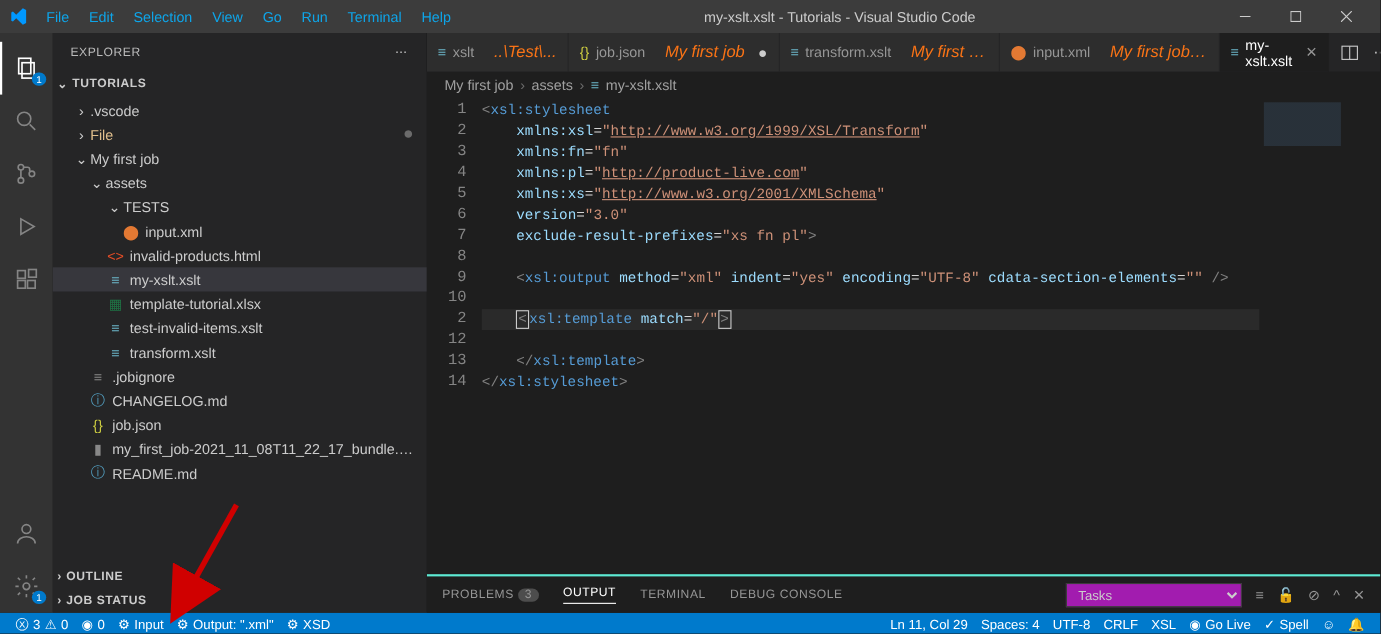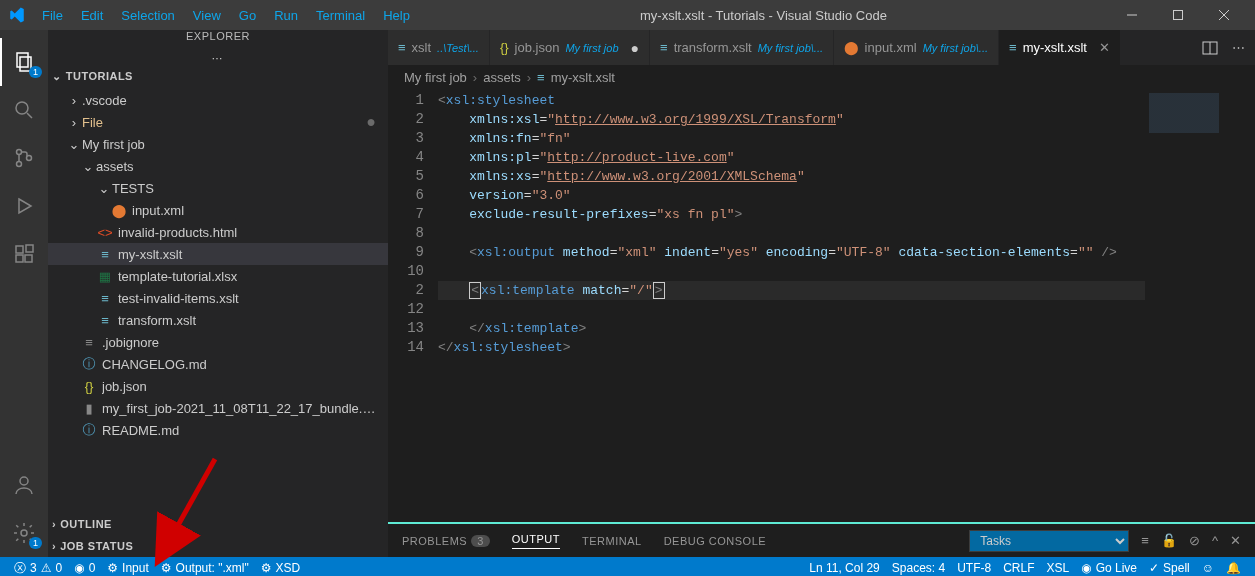--- a/index.html
+++ b/index.html
@@ -20,21 +20,21 @@
 
 .activitybar { width: 48px; background: #333333; display: flex; flex-direction: column; align-items: center; padding-top: 8px; }
 .activitybar .act-item { width: 48px; height: 48px; display: flex; align-items: center; justify-content: center; color: #858585; position: relative; }
 .activitybar .act-item.active { color: #ffffff; }
 .activitybar .act-item.active::before { content: ""; position: absolute; left: 0; top: 0; bottom: 0; width: 2px; background: #ffffff; }
 .activitybar .badge { position: absolute; bottom: 8px; right: 6px; background: #007acc; color: #fff; border-radius: 8px; font-size: 9px; padding: 0 4px; line-height: 12px; min-width: 12px; text-align: center; }
 .activitybar .spacer { flex: 1; }
 
 
 .sidebar { width: 340px; background: #252526; display: flex; flex-direction: column; }
-.sidebar-header { height: 35px; display: flex; align-items: center; justify-content: space-between; padding: 0 16px; color: #bbbbbb; font-size: 11px; letter-spacing: 0.5px; flex-direction: column; }
+.sidebar-header { height: 35px; display: flex; align-items: center; justify-content: space-between; padding: 0 16px; color: #bbbbbb; font-size: 11px; letter-spacing: 0.5px; }
 .sidebar .ell { color: #cccccc; letter-spacing: 2px; }
 .section-hdr { height: 22px; display: flex; align-items: center; padding: 0 4px; cursor: pointer; font-size: 11px; font-weight: 700; letter-spacing: 0.5px; color: #cccccc; }
 .section-hdr .chev { margin-right: 4px; }
 .tree { padding: 2px 0; }
 .tree-row { height: 22px; display: flex; align-items: center; padding-right: 12px; cursor: pointer; color: #cccccc; white-space: nowrap; overflow: hidden; }
 .tree-row.selected { background: #37373d; }
 .tree-row .chev { width: 16px; display: inline-flex; justify-content: center; color: #cccccc; }
 .tree-row .file-icon { width: 18px; display: inline-flex; justify-content: center; margin-right: 4px; }
 .tree-row .label { flex: 1; overflow: hidden; text-overflow: ellipsis; }
 .tree-row .dirty { color: #6b6b6b; font-size: 16px; margin-left: 6px; }
@@ -42,21 +42,21 @@
 .indent-1 { padding-left: 18px; }
 .indent-2 { padding-left: 32px; }
 .indent-3 { padding-left: 48px; }
 .indent-4 { padding-left: 62px; }
 
 
 .editor-area { flex: 1; display: flex; flex-direction: column; background: #1e1e1e; overflow: hidden; }
 .tabsbar { height: 35px; background: #252526; display: flex; align-items: stretch; }
 .tab { display: flex; align-items: center; padding: 0 10px; background: #2d2d2d; border-right: 1px solid #252526; color: #969696; gap: 6px; max-width: 200px; }
 .tab.active { background: #1e1e1e; color: #ffffff; }
-.tab .t-desc { color: #0ea5e9; font-style: italic; font-size: 11px; margin-left: 0; overflow: hidden; text-overflow: ellipsis; white-space: nowrap; }
+.tab .t-desc { color: #f97316; font-style: italic; font-size: 15px; margin-left: 12px; overflow: hidden; text-overflow: ellipsis; white-space: nowrap; }
 .tab .t-close { margin-left: 6px; color: #969696; }
 .tab .t-dirty { margin-left: 6px; color: #cccccc; font-size: 14px; }
 .tabs-actions { margin-left: auto; display: flex; align-items: center; padding: 0 10px; gap: 14px; color: #cccccc; }
 
 .breadcrumbs { height: 24px; display: flex; align-items: center; padding: 0 16px; color: #a0a0a0; gap: 6px; font-size: 13px; }
 .breadcrumbs .sep { color: #6b6b6b; }
 
 .code-area { flex: 1; display: flex; overflow: hidden; position: relative; }
 .gutter { width: 50px; text-align: right; color: #858585; padding: 2px 14px 0 0; font-family: Consolas, "Courier New", monospace; font-size: 14px; line-height: 19px; }
 .code { flex: 1; font-family: Consolas, "Courier New", monospace; font-size: 13px; line-height: 19px; padding-top: 2px; white-space: pre; color: #d4d4d4; }
@@ -71,21 +71,21 @@
 .tok-str { color: #ce9178; }
 .tok-url { color: #ce9178; text-decoration: underline; }
 .box-cursor { border: 1px solid #cccccc; padding: 0 1px; }
 
 
 .panel { height: 35px; background: #1e1e1e; border-top: 2px solid #5eead4; display: flex; align-items: center; padding: 0 14px; gap: 22px; color: #969696; }
 .panel .p-tab { font-size: 11px; letter-spacing: 0.5px; cursor: pointer; }
 .panel .p-tab.active { color: #ffffff; border-bottom: 1px solid #ffffff; padding-bottom: 3px; }
 .panel .p-badge { background: #4d4d4d; border-radius: 8px; padding: 0 6px; font-size: 11px; margin-left: 4px; }
 .panel .p-right { margin-left: auto; display: flex; align-items: center; gap: 12px; }
-.panel select { background: #0369a1; border: 1px solid #3c3c3c; color: #cccccc; padding: 2px 6px; width: 160px; font-size: 12px; }
+.panel select { background: #a21caf; border: 1px solid #3c3c3c; color: #cccccc; padding: 2px 6px; width: 160px; font-size: 12px; }
 
 
 .statusbar { height: 22px; background: #007acc; color: #ffffff; display: flex; align-items: center; font-size: 12px; padding: 0 8px; }
 .statusbar .sb-item { padding: 0 6px; display: flex; align-items: center; gap: 4px; cursor: pointer; }
 .statusbar .sb-right { margin-left: auto; display: flex; text-align: right; }
 
 
 .red-arrow { position: absolute; left: 150px; top: 454px; pointer-events: none; z-index: 100; }
 
 svg { display: block; }

